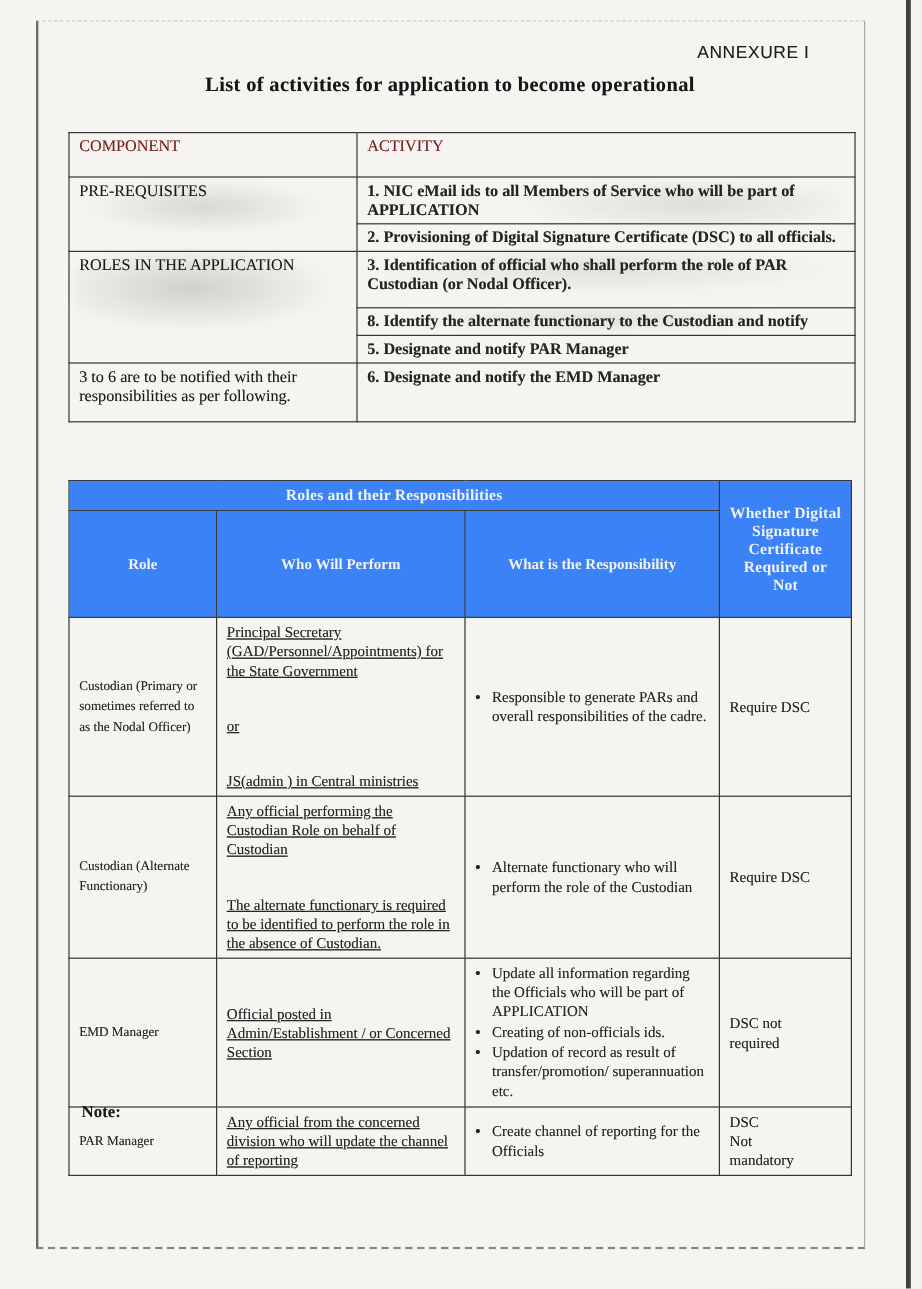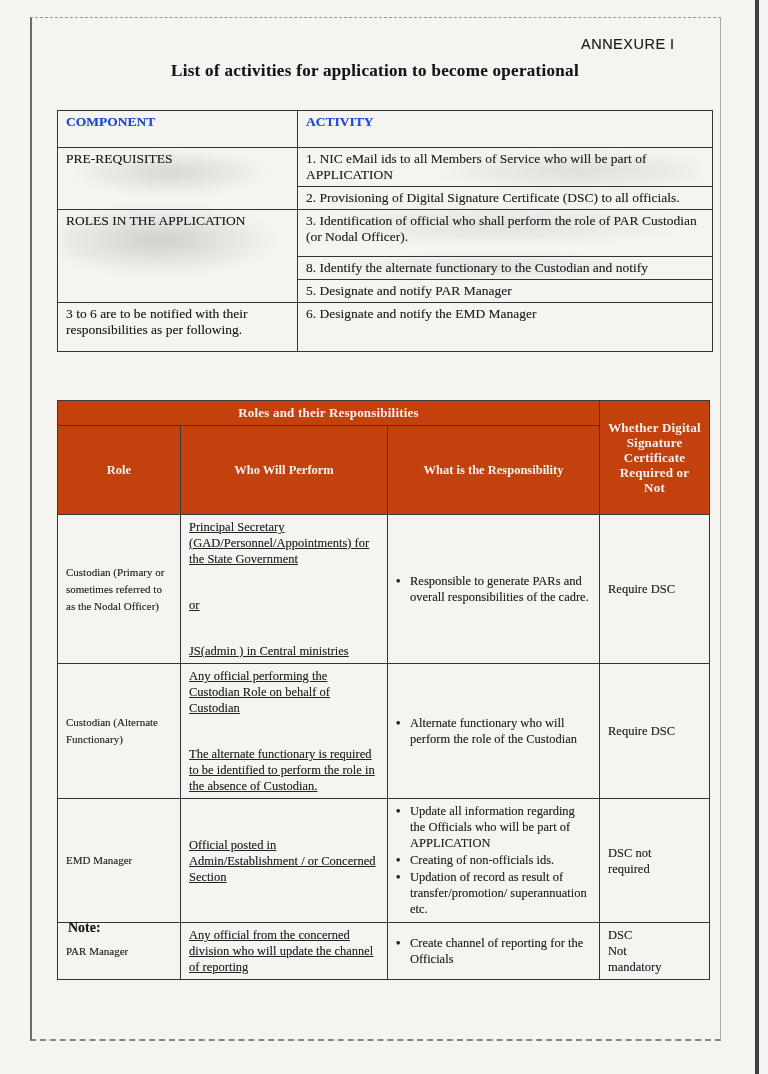--- a/index.html
+++ b/index.html
@@ -41,38 +41,38 @@
   }
 
   
   .t1{
     position:absolute;left:57px;top:110px;width:656px;
     border-collapse:collapse;table-layout:fixed;
     font-size:13.5px;line-height:16px;
   }
   .t1 th,.t1 td{
     border:1.5px solid #343434;padding:3px 8px;vertical-align:top;
-    text-align:left;font-weight:normal;
-  }
-  .t1 th{font-weight:bold;color:#1d4ed8;}
+    text-align:left;font-weight:bold;
+  }
+  .t1 th{font-weight:normal;color:#7f1d1d;}
   .t1 .c1{width:223px;}
   .t1 .bold{font-weight:normal;color:#1a1a1a;}
   .h34{height:30px;} .h32{height:30px;} .h19{height:13px;}
   .h44{height:40px;} .h18{height:12px;} .h46{height:42px;}
 
   
   .t2{
     position:absolute;left:57px;top:400px;width:652px;
     border-collapse:collapse;table-layout:fixed;
     font-size:12.5px;line-height:16px;
   }
   .t2 col.rc1{width:123px;} .t2 col.rc2{width:207px;}
   .t2 col.rc3{width:212px;} .t2 col.rc4{width:110px;}
   .t2 thead th{
-    background:#c2410c;color:#f2f2f2;font-weight:bold;
+    background:#3b82f6;color:#f2f2f2;font-weight:bold;
     border:1px solid #3a3a3a;text-align:center;vertical-align:middle;
     padding:2px 6px;text-shadow:none;
   }
   .t2 thead .tr-title th{height:20px;font-size:13px;letter-spacing:.2px;}
   .t2 thead .tr-cols th{height:84px;font-size:12.5px;}
   .t2 thead th.dsc-h{line-height:15px;padding:2px 8px;}
   .t2 tbody td{
     border:1.5px solid #343434;padding:4px 8px;vertical-align:middle;
     background:transparent;
   }

